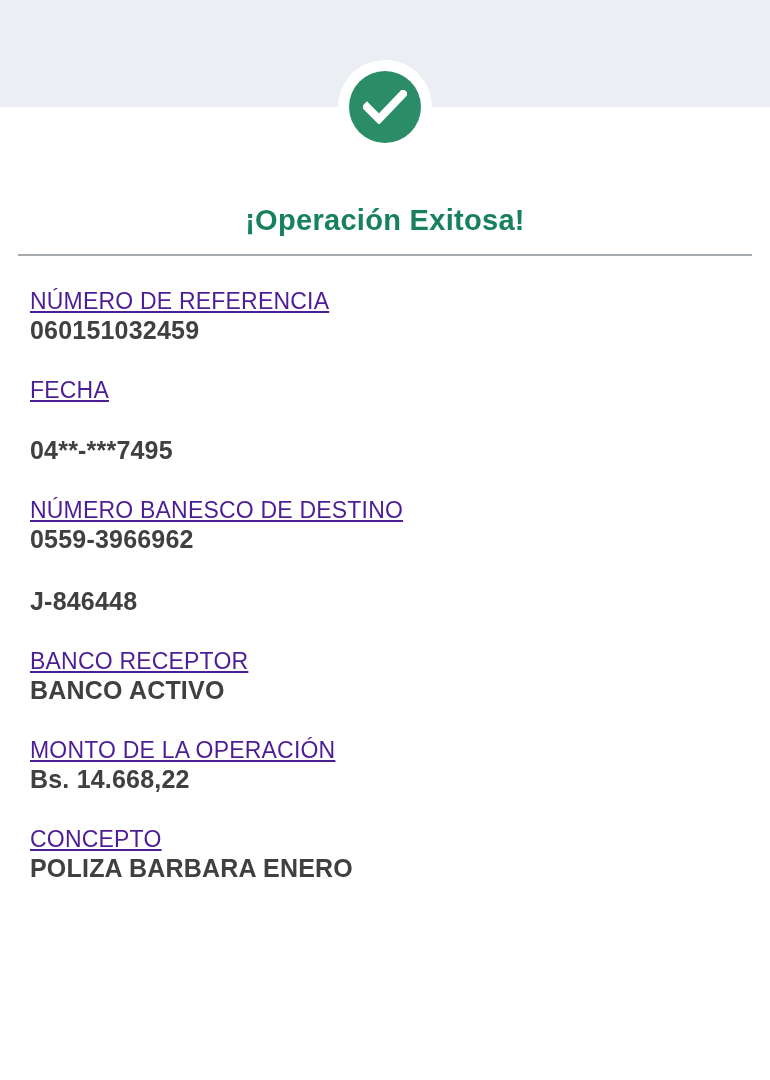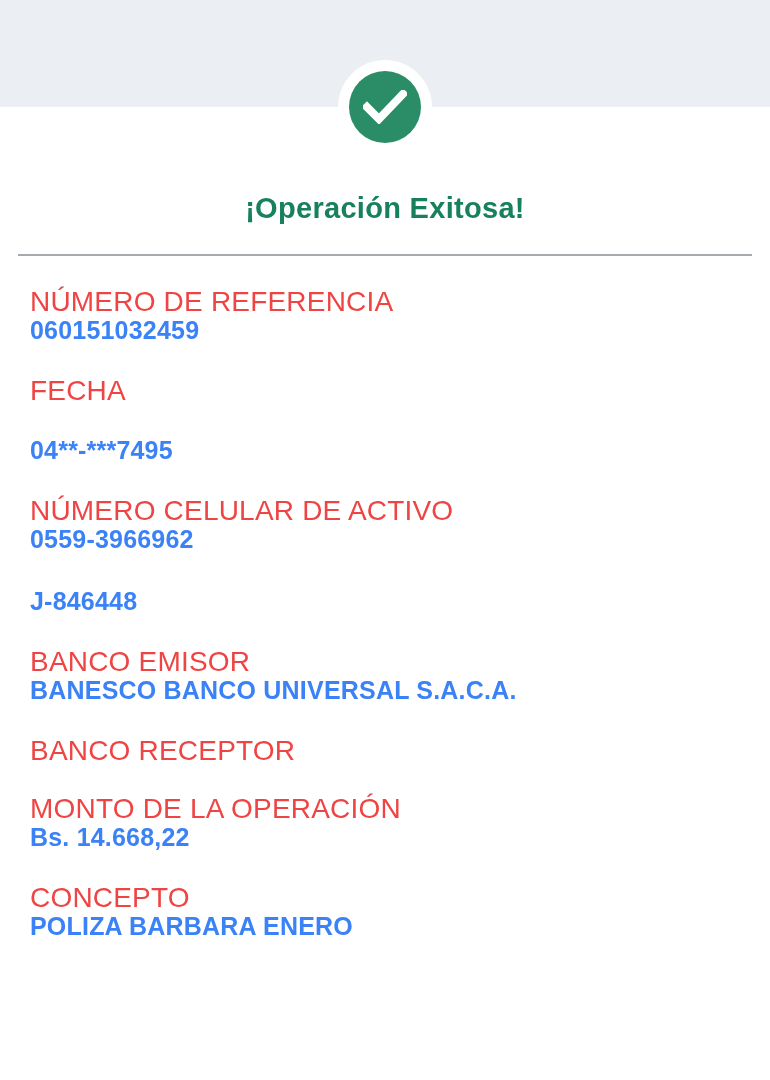--- a/index.html
+++ b/index.html
@@ -41,21 +41,21 @@
     width: 72px;
     height: 72px;
     background: #2b8c68;
     border-radius: 50%;
     display: flex;
     align-items: center;
     justify-content: center;
   }
   .success-title {
     position: absolute;
-    top: 192px;
+    top: 204px;
     left: 0;
     width: 770px;
     text-align: center;
     font-size: 29px;
     font-weight: 700;
     color: #17815c;
     letter-spacing: 0.3px;
   }
   .divider {
     position: absolute;
@@ -70,30 +70,31 @@
   .fields {
     position: absolute;
     top: 288px;
     left: 30px;
     right: 30px;
   }
   .field-row {
     margin-bottom: 31px;
   }
   .field-label {
-    font-size: 28px;
+    font-size: 23px;
     font-weight: 400;
-    color: #ef4444;
+    color: #4c1d95;
     line-height: 27px;
     letter-spacing: 0.2px;
+    text-decoration: underline;
   }
   .field-value {
     font-size: 25px;
     font-weight: 700;
-    color: #3b82f6;
+    color: #404040;
     line-height: 31px;
     letter-spacing: 0.2px;
   }
 </style>
 </head>
 <body>
 
 <div class="screen">
 
   <div class="header-band"></div>
@@ -119,35 +120,32 @@
 
     <div class="field-row">
       <div class="field-label">FECHA</div>
     </div>
 
     <div class="field-row">
       <div class="field-value">04**-***7495</div>
     </div>
 
     <div class="field-row">
-      <div class="field-label">NÚMERO CELULAR DE ACTIVO</div>
+      <div class="field-label">NÚMERO BANESCO DE DESTINO</div>
       <div class="field-value">0559-3966962</div>
     </div>
 
     <div class="field-row">
       <div class="field-value">J-846448</div>
     </div>
 
-    <div class="field-row">
-      <div class="field-label">BANCO EMISOR</div>
-      <div class="field-value">BANESCO BANCO UNIVERSAL S.A.C.A.</div>
-    </div>
 
     <div class="field-row">
       <div class="field-label">BANCO RECEPTOR</div>
+      <div class="field-value">BANCO ACTIVO</div>
     </div>
 
     <div class="field-row">
       <div class="field-label">MONTO DE LA OPERACIÓN</div>
       <div class="field-value">Bs. 14.668,22</div>
     </div>
 
     <div class="field-row">
       <div class="field-label">CONCEPTO</div>
       <div class="field-value">POLIZA BARBARA ENERO</div>

